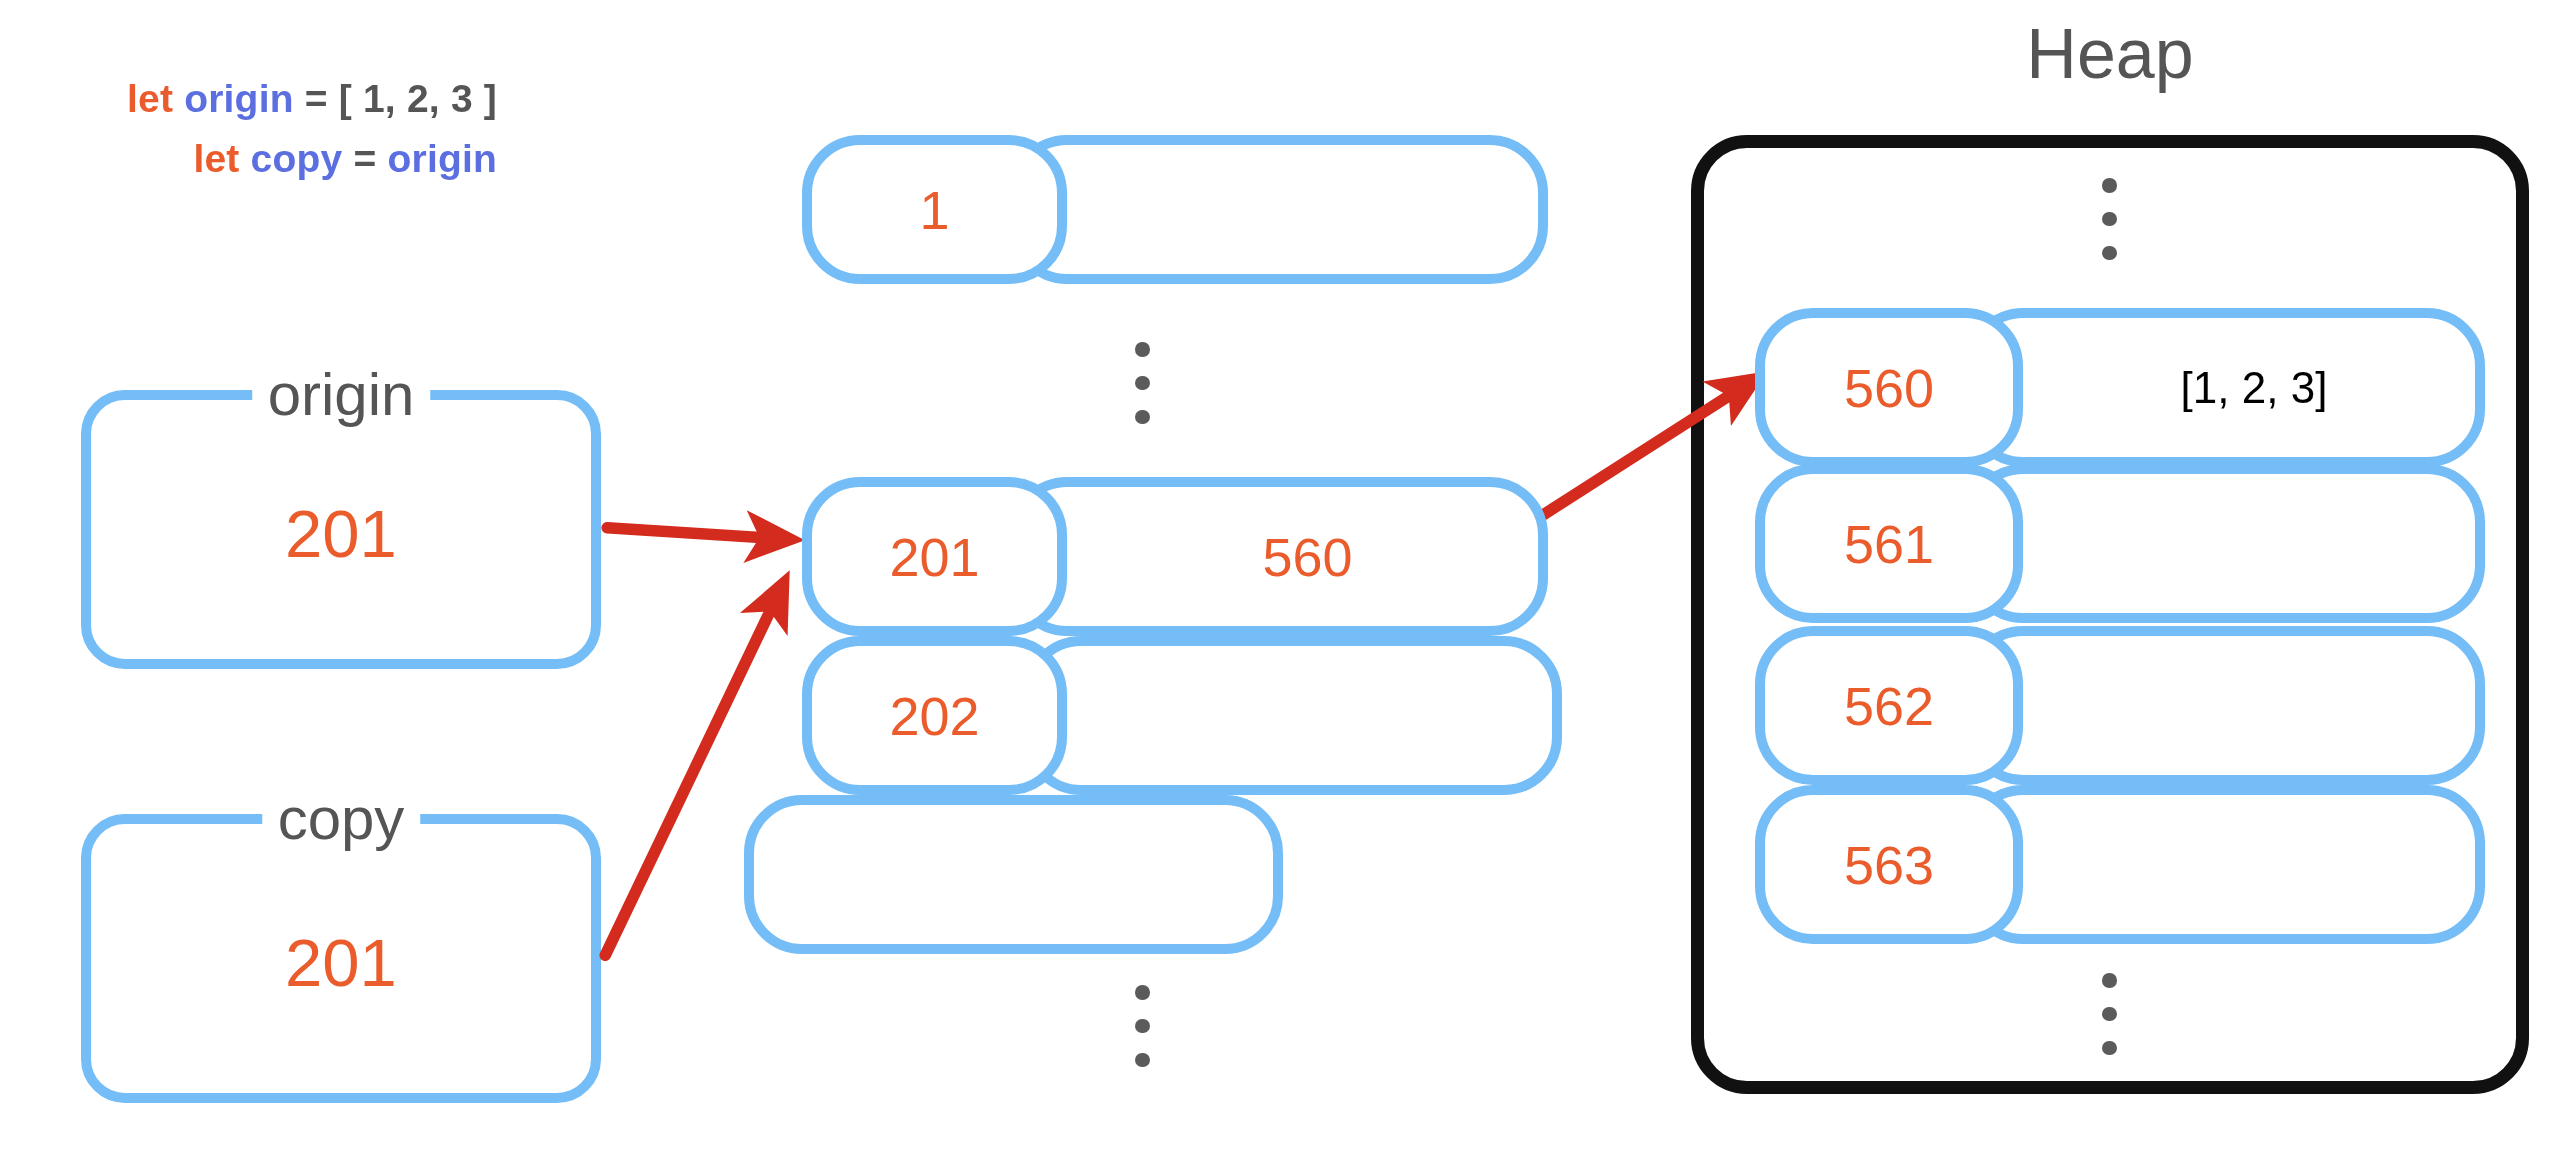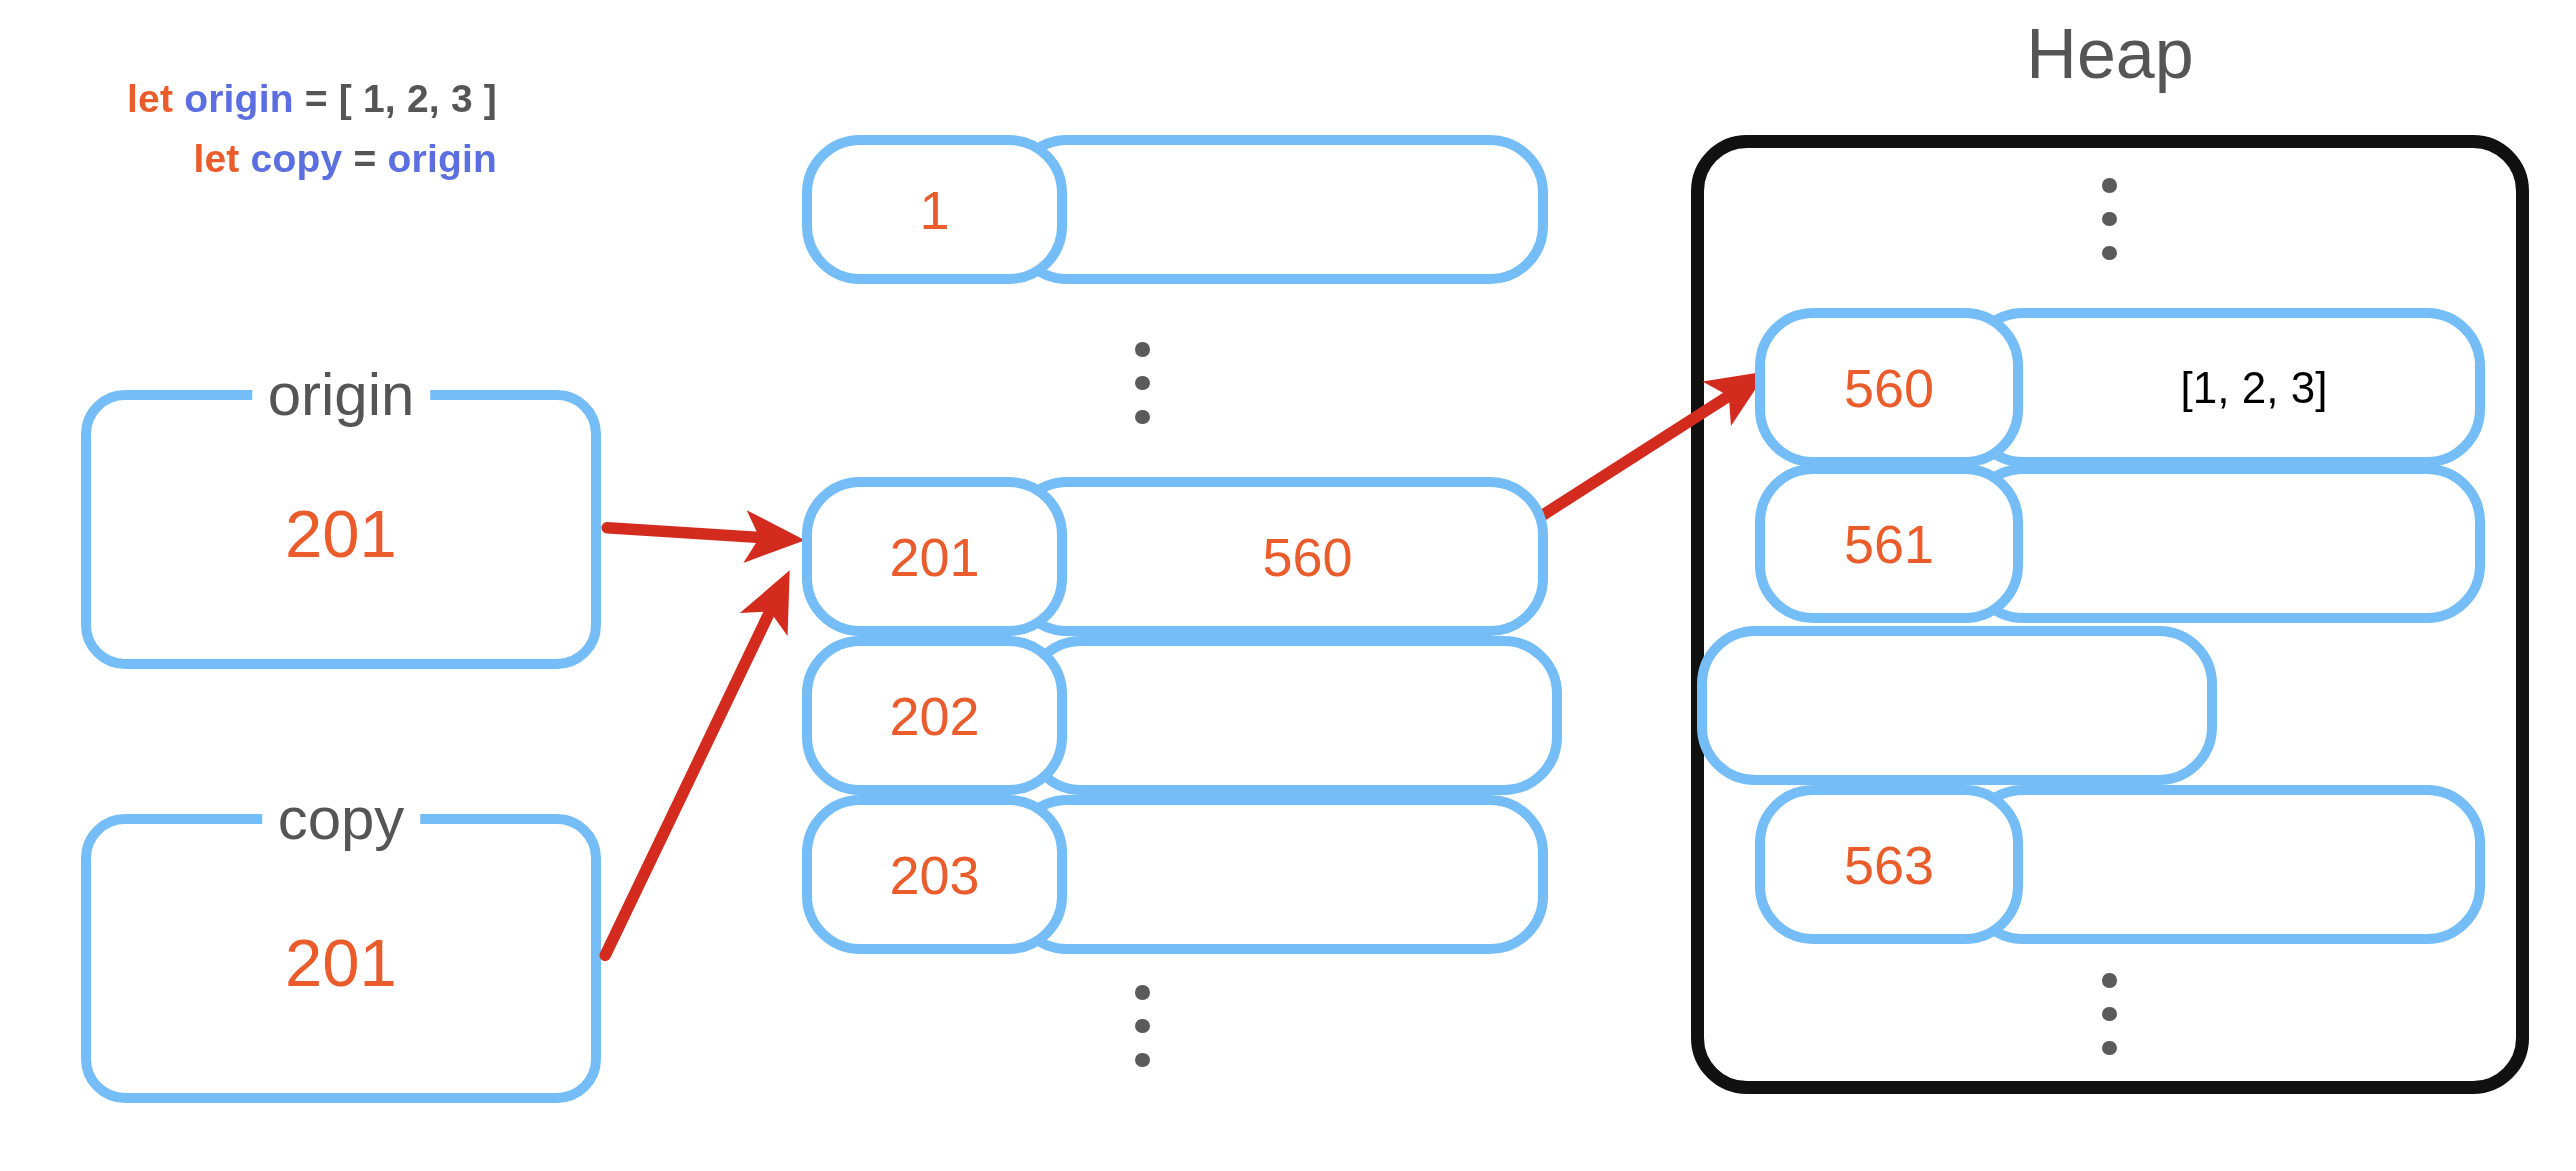--- a/index.html
+++ b/index.html
@@ -104,23 +104,20 @@
   <div class="mem-row" style="left:802px;top:636px;gap:14px;">
     <div class="mem-addr" style="width:265px;height:159px;">
       <span class="addr-text">202</span>
     </div>
     <div class="mem-val" style="width:539px;height:159px;">
       <span class="val-text-orange"></span>
     </div>
   </div>
 
   <div class="mem-row" style="left:802px;top:795px;">
-    <div class="mem-addr" style="width:265px;height:159px;">
-      <span class="addr-text">203</span>
-    </div>
     <div class="mem-val" style="width:539px;height:159px;">
       <span class="val-text-orange"></span>
     </div>
   </div>
 
   <div class="vdots" id="stack-dots-bottom" style="left:1135px;top:985px;height:82px;">
       <i></i>
       <i></i>
       <i></i>
     </div>
@@ -146,20 +143,23 @@
   <div class="mem-row" style="left:1755px;top:464px;">
     <div class="mem-addr" style="width:268px;height:159px;">
       <span class="addr-text">561</span>
     </div>
     <div class="mem-val" style="width:520px;height:159px;">
       <span class="val-text-gray"></span>
     </div>
   </div>
 
   <div class="mem-row" style="left:1755px;top:626px;">
+    <div class="mem-addr" style="width:268px;height:159px;">
+      <span class="addr-text">562</span>
+    </div>
     <div class="mem-val" style="width:520px;height:159px;">
       <span class="val-text-gray"></span>
     </div>
   </div>
 
   <div class="mem-row" style="left:1755px;top:785px;">
     <div class="mem-addr" style="width:268px;height:159px;align-items:center;">
       <span class="addr-text">563</span>
     </div>
     <div class="mem-val" style="width:520px;height:159px;">

